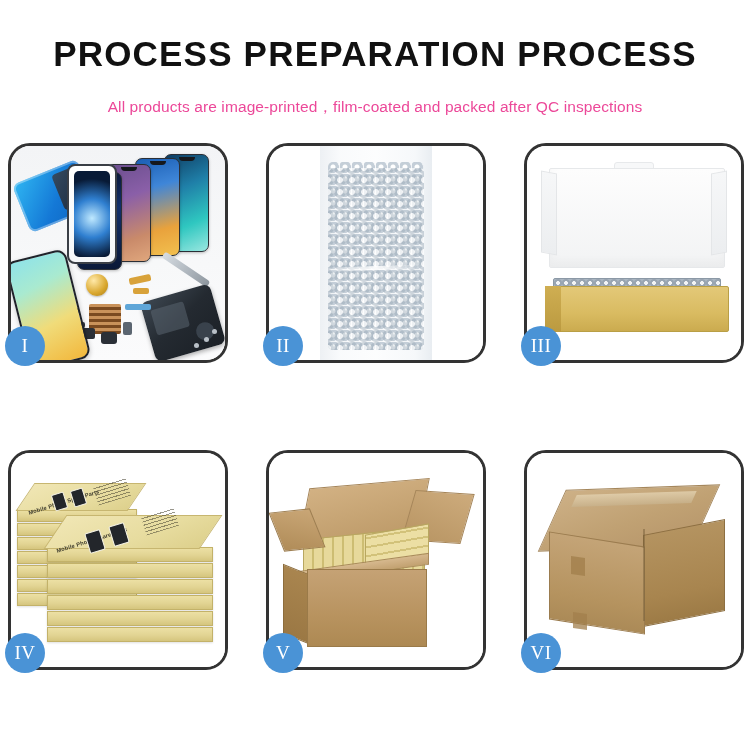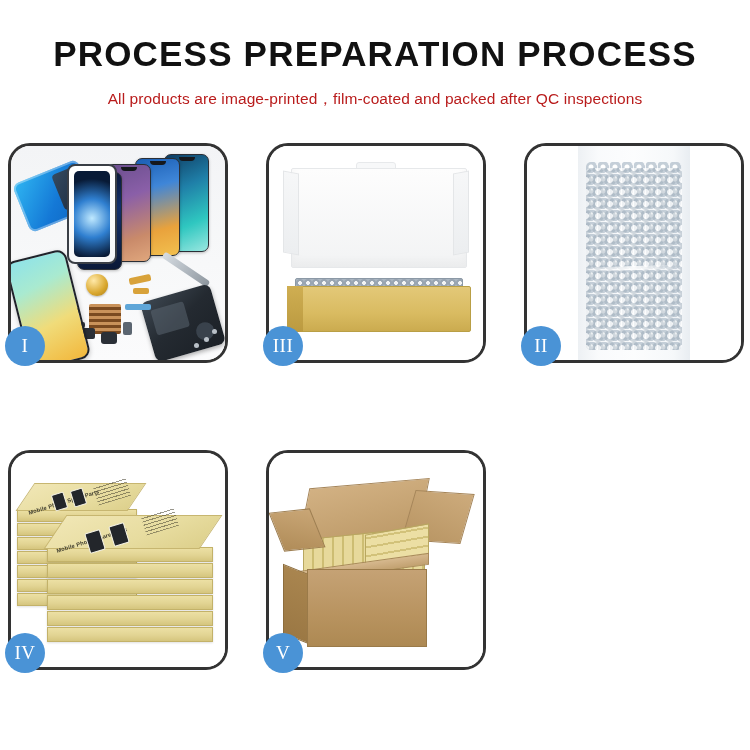--- a/index.html
+++ b/index.html
@@ -16,23 +16,23 @@
   .title {
     font-size:35px;
     letter-spacing:1.2px;
     font-weight:700;
     color:#111111;
     font-family:"Liberation Sans", sans-serif;
     line-height:1.05;
     white-space:nowrap;
   }
   .subtitle {
-    margin-top:16px;
+    margin-top:24px;
     font-size:15.5px;
-    color:#b91c1c;
+    color:#ec4899;
     font-weight:400;
     letter-spacing:0.1px;
     white-space:nowrap;
   }
 
   
   .grid {
     position:absolute;
     left:8px; top:143px;
     width:734px;
@@ -386,40 +386,40 @@
       <div class="sm s4"></div>
       <div class="tweezer"></div>
       <div class="screw sc1"></div>
       <div class="screw sc2"></div>
       <div class="screw sc3"></div>
     </div>
     <div class="badge">I</div>
   </div>
 
   <div class="panel">
+    <div class="panel-inner p2">
+      <div class="wrap-sheet"></div>
+      <div class="bubbles"></div>
+      <div class="bubbles2"></div>
+      <div class="wrap-fold"></div>
+    </div>
+    <div class="badge">II</div>
+  </div>
+
+  <div class="panel">
     <div class="panel-inner p3">
       <div class="lid-tab"></div>
       <div class="lid-back"></div>
       <div class="lid-flap-l"></div>
       <div class="lid-flap-r"></div>
       <div class="box-inner3"></div>
       <div class="box-body3"></div>
       <div class="box-side3"></div>
     </div>
     <div class="badge">III</div>
-  </div>
-
-  <div class="panel">
-    <div class="panel-inner p2">
-      <div class="wrap-sheet"></div>
-      <div class="bubbles"></div>
-      <div class="bubbles2"></div>
-      <div class="wrap-fold"></div>
-    </div>
-    <div class="badge">II</div>
   </div>
 
   <div class="panel">
     <div class="panel-inner p4">
       <div class="kstack">
 
         <div class="kbox" style="left:6px;  top:56px;  width:120px; height:13px;"></div>
         <div class="kbox" style="left:6px;  top:70px;  width:120px; height:13px;"></div>
         <div class="kbox" style="left:6px;  top:84px;  width:120px; height:13px;"></div>
         <div class="kbox" style="left:6px;  top:98px;  width:120px; height:13px;"></div>
@@ -457,14 +457,26 @@
       <div class="c5-goods"></div>
       <div class="c5-goods2"></div>
       <div class="c5-flap-left"></div>
       <div class="c5-rim"></div>
       <div class="c5-side"></div>
       <div class="c5-front"></div>
     </div>
     <div class="badge">V</div>
   </div>
 
+  <div class="panel">
+    <div class="panel-inner p6">
+      <div class="c6-top"></div>
+      <div class="c6-tape"></div>
+      <div class="c6-right"></div>
+      <div class="c6-front"></div>
+      <div class="c6-seam"></div>
+      <div class="c6-tab1"></div>
+      <div class="c6-tab2"></div>
+    </div>
+    <div class="badge">VI</div>
+  </div>
 
 </div>
 
 </body></html>

